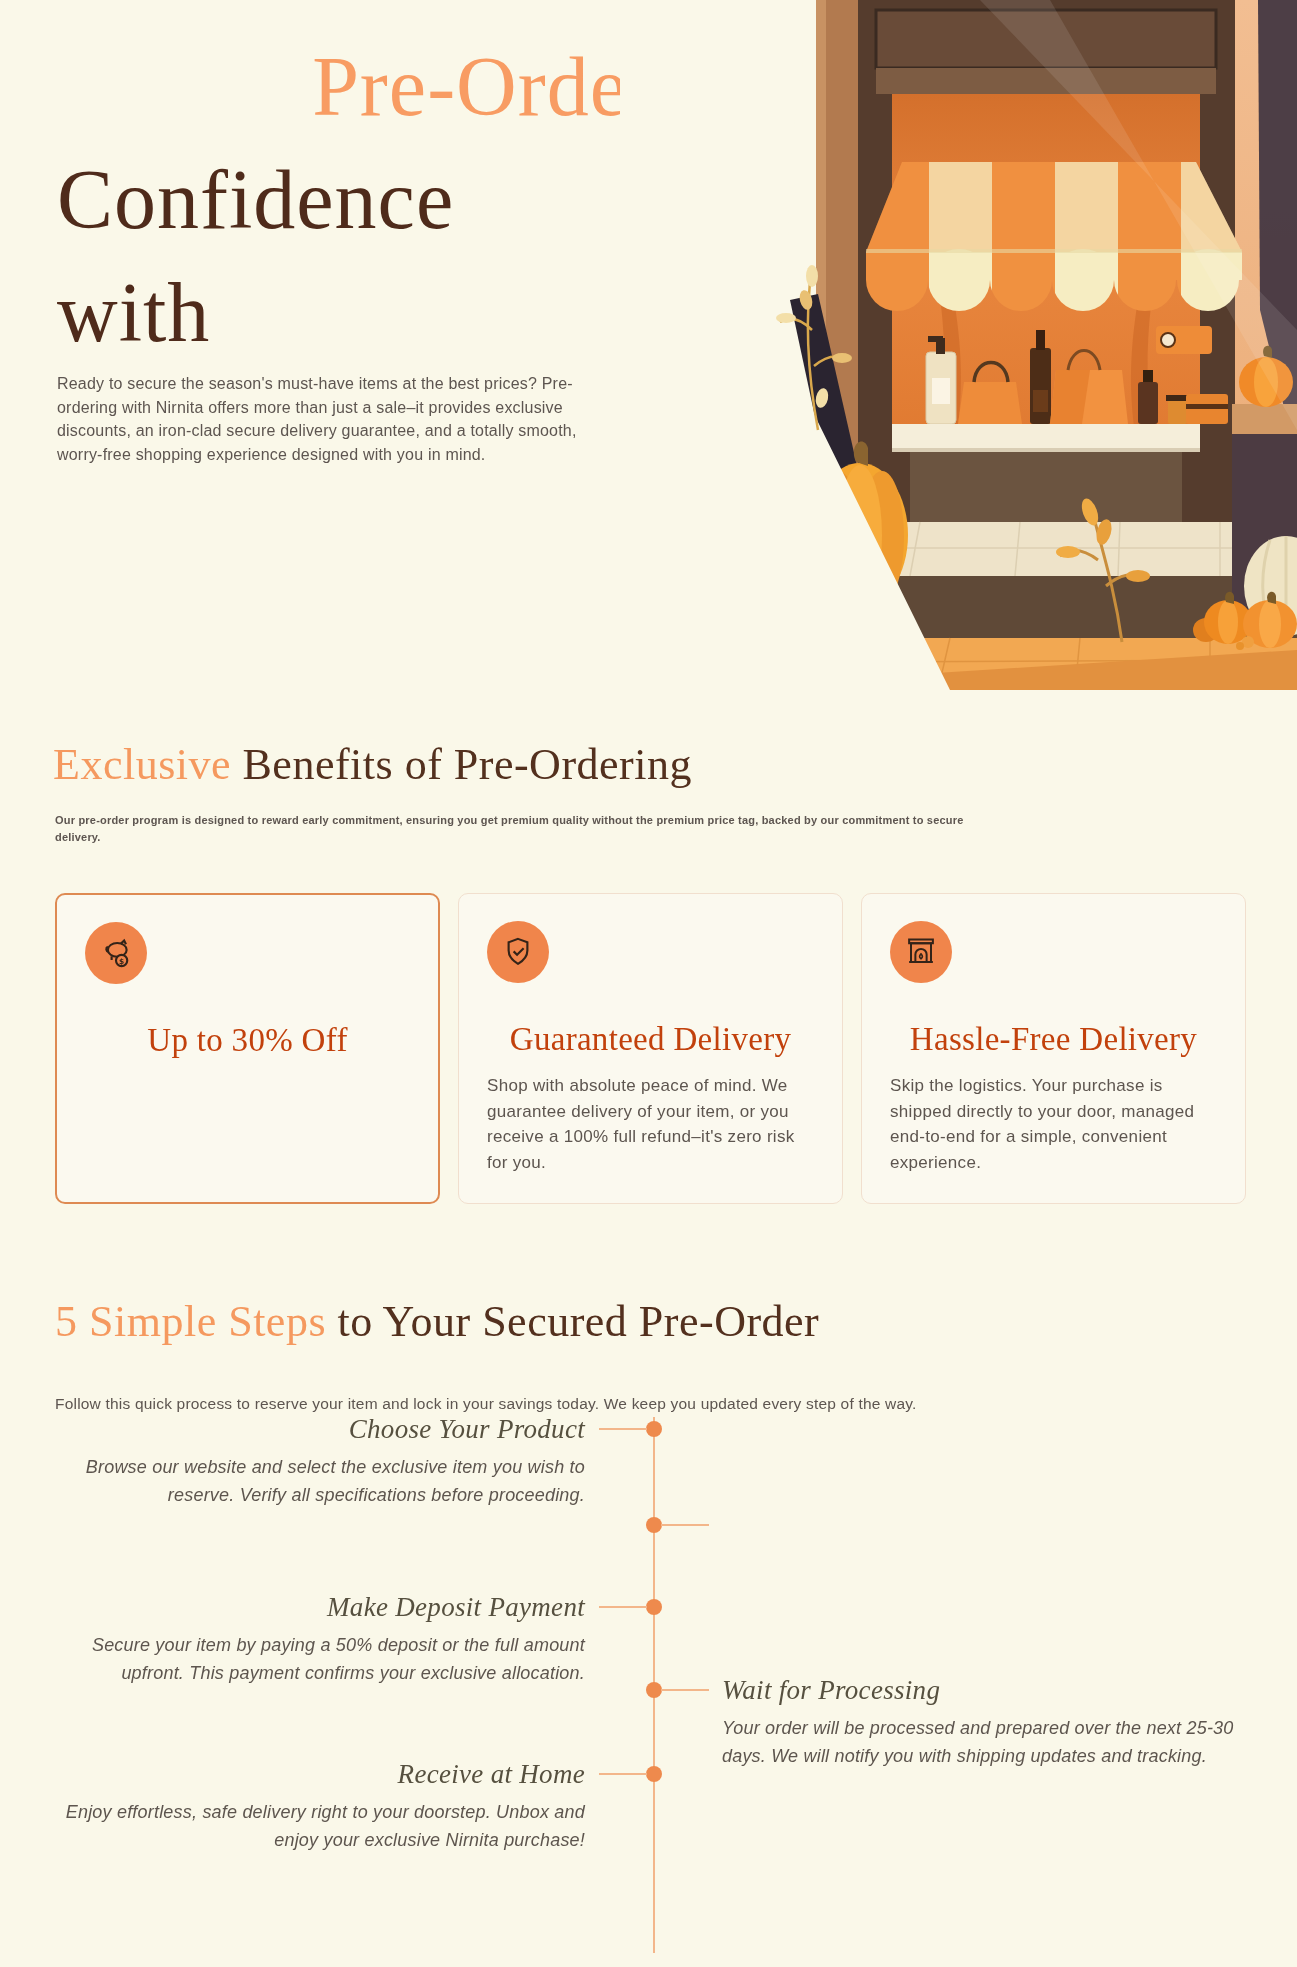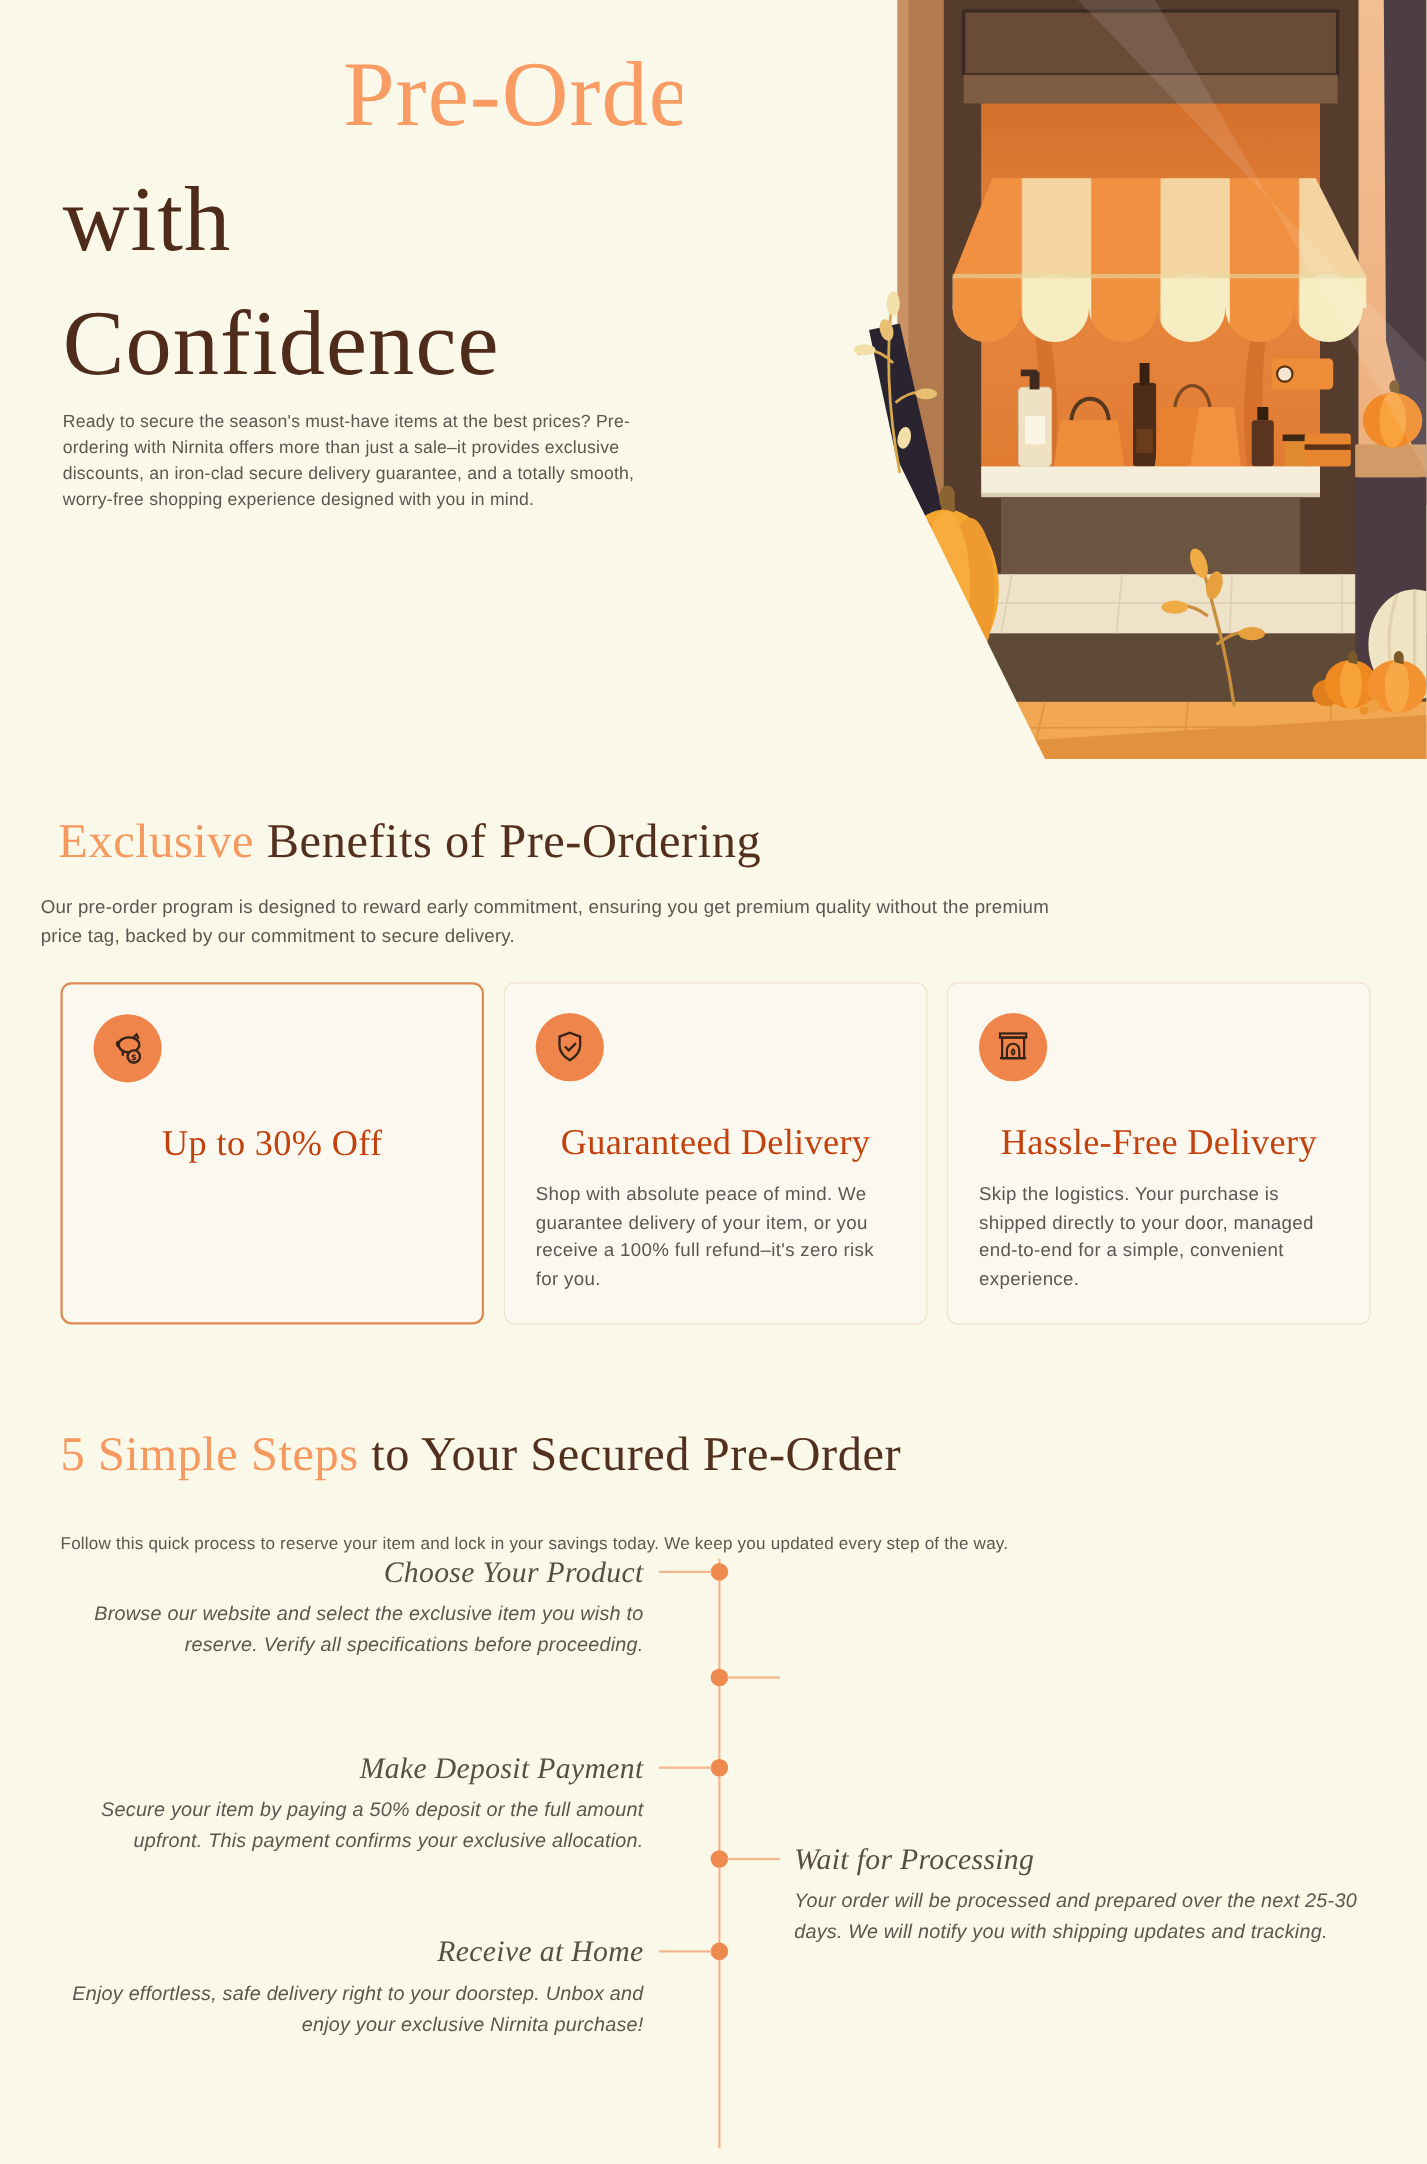--- a/index.html
+++ b/index.html
@@ -23,22 +23,22 @@
     font-size:16px; line-height:1.48; letter-spacing:.2px;
   }
   .hero-art { position:absolute; top:0; right:0; width:677px; height:690px; }
 
   
   .benefits-heading {
     position:absolute; left:53px; top:738px;
     font-size:44px; line-height:54px; letter-spacing:.5px;font-family:Liberation Serif, serif;
   }
   .benefits-intro {
-    position:absolute; left:37px; top:812px; width:950px;
-    font-size:17px; line-height:1.5; letter-spacing:.2px;
+    position:absolute; left:55px; top:812px; width:950px;
+    font-size:11px; line-height:1.5; letter-spacing:.2px;font-weight:bold;
   }
   .cards { position:absolute; left:55px; top:893px; width:1192px; display:flex; gap:18px; }
   .card {
     width:385px; min-height:311px; background:#FBF9EF;
     border:1.5px solid #F1DFCE; border-radius:10px; padding:27px 28px;
   }
   .card.highlight { border:2px solid #DE8A52; }
   .card-icon {
     width:62px; height:62px; border-radius:50%; background:#F0854B;
     display:flex; align-items:center; justify-content:center;
@@ -65,22 +65,22 @@
   .step-title { font-size:27px; line-height:32px; color:#56503F; letter-spacing:.3px; font-family:"Liberation Serif", serif; }
   .step-body  { font-size:18px; line-height:1.55; margin-top:9px; letter-spacing:.2px; color:#5D554E; }
 
   svg text { font-family:"DejaVu Sans", sans-serif; }
 </style>
 </head>
 <body>
 
 <h1 class="hero-title serif">
   <div class="accent">Pre-Order</div>
+  <div>Confidence</div>
   <div>with</div>
-  <div>Confidence</div>
 </h1>
 
 <p class="hero-intro">Ready to secure the season's must-have items at the best prices? Pre-ordering with Nirnita offers more than just a sale–it provides exclusive discounts, an iron-clad secure delivery guarantee, and a totally smooth, worry-free shopping experience designed with you in mind.</p>
 
 <div class="hero-art">
   <svg width="677" height="690" viewBox="0 0 677 690">
     <defs>
       <linearGradient id="wallGrad" x1="0" y1="0" x2="0" y2="1">
         <stop offset="0" stop-color="#F2BE92"></stop>
           <stop offset="1" stop-color="#E9A76F"></stop>

